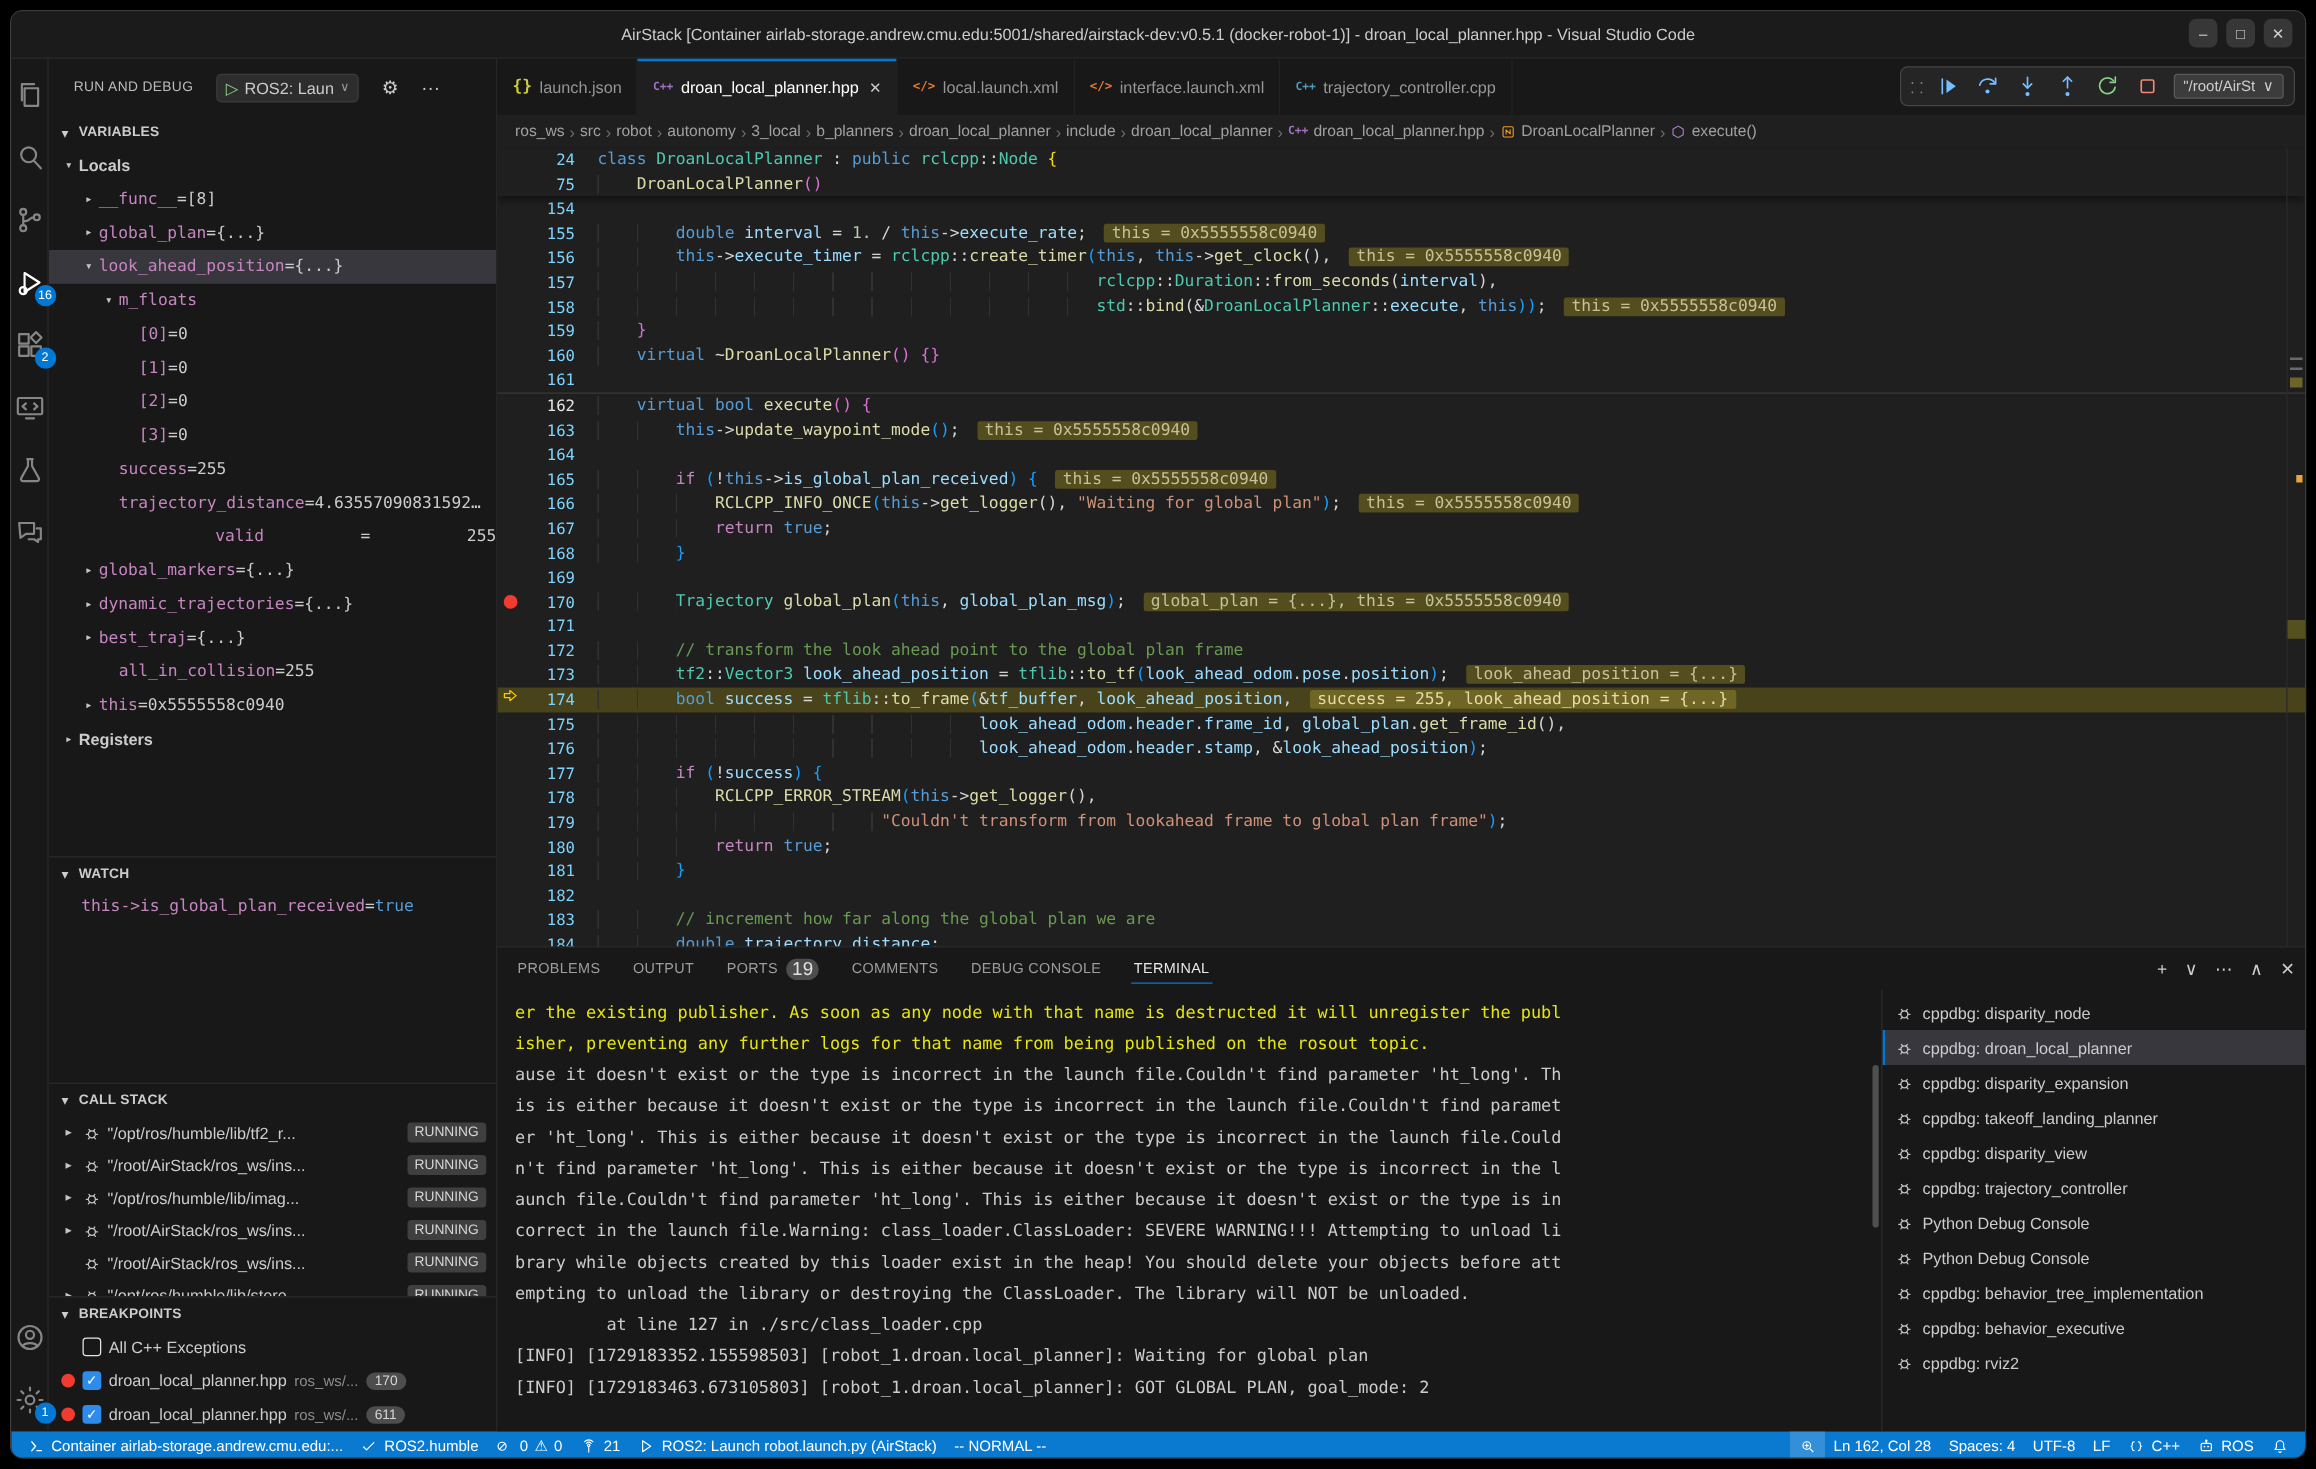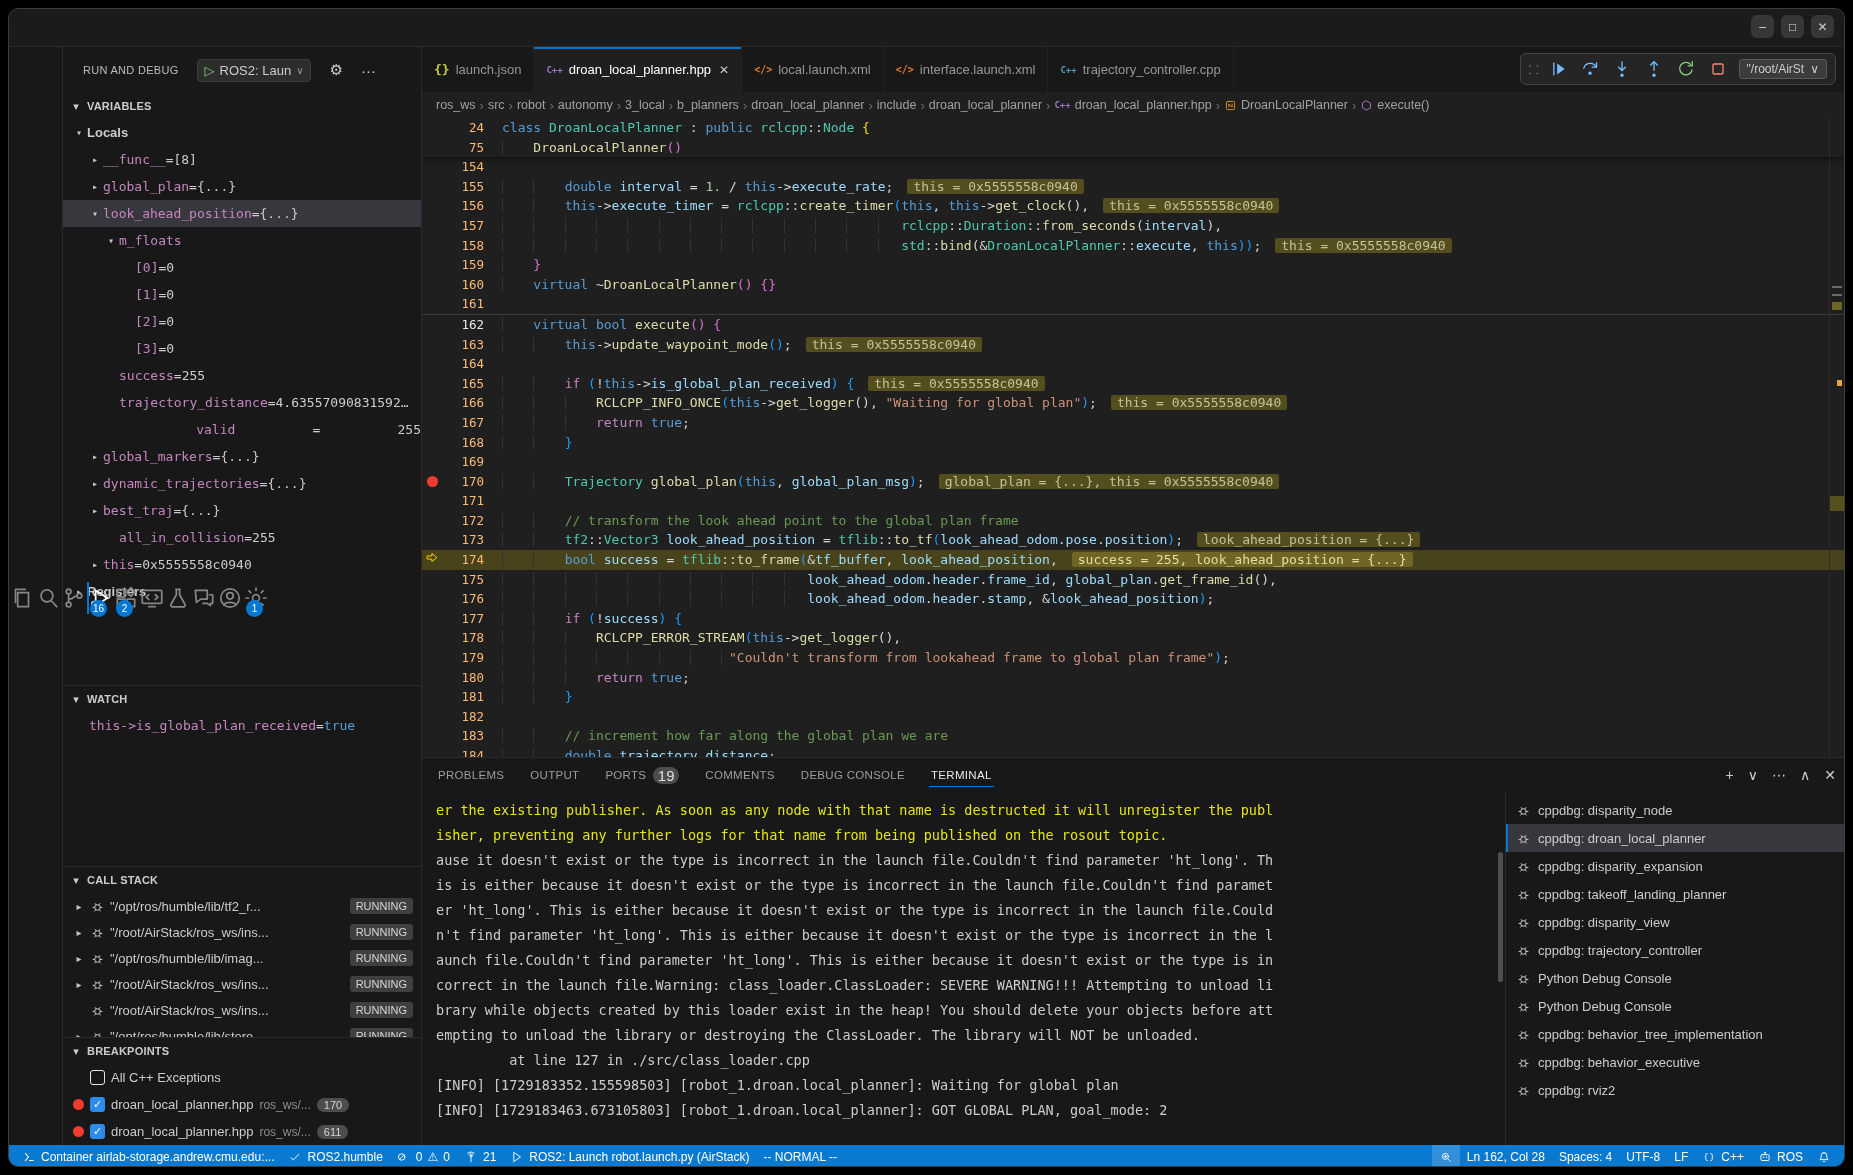--- a/index.html
+++ b/index.html
@@ -8,21 +8,21 @@
     border:1px solid #3c3c3c;border-radius:10px;overflow:hidden;box-sizing:border-box;}
   
   .titlebar{height:37px;background:#1b1b1c;display:flex;align-items:center;position:relative;border-bottom:1px solid #2b2b2b;}
   .titlebar .title{flex:1;text-align:center;color:#cccccc;font-size:13px;white-space:nowrap;overflow:hidden;}
   .win-controls{position:absolute;right:10px;top:6px;display:flex;gap:7px;}
   .win-btn{width:23px;height:23px;border-radius:6px;background:#373737;color:#d4d4d4;font-size:12px;
     display:flex;align-items:center;justify-content:center;cursor:pointer;}
   
   .main{display:flex;height:1098px;}
   
-  .activitybar{width:54px;background:#181818;border-right:1px solid #2b2b2b;display:flex;align-items:center;padding-top:4px;box-sizing:border-box;}
+  .activitybar{width:30px;background:#181818;border-right:1px solid #2b2b2b;display:flex;flex-direction:column;align-items:center;padding-top:4px;box-sizing:border-box;}
   .act-item{width:54px;height:50px;display:flex;align-items:center;justify-content:center;color:#868686;position:relative;cursor:pointer;}
   .act-item.active{color:#ffffff;}
   .act-item.active:before{content:"";position:absolute;left:0;top:9px;bottom:9px;width:2px;background:#0078d4;}
   .act-item svg{width:26px;height:26px;}
   .act-badge{position:absolute;right:6px;bottom:6px;min-width:17px;height:17px;border-radius:9px;background:#0078d4;color:#fff;
     font-size:10px;display:flex;align-items:center;justify-content:center;padding:0 2px;box-sizing:border-box;}
   .act-spacer{flex:1;}
   
   .sidebar{width:358px;background:#181818;border-right:1px solid #2b2b2b;display:flex;flex-direction:column;overflow:hidden;}
   .side-header{height:46px;display:flex;align-items:center;padding:0 8px 0 20px;gap:18px;flex:none;}
@@ -82,21 +82,21 @@
   .db-drop{background:#3c3c3c;border:1px solid #5a5a5a;border-radius:3px;color:#cccccc;font-size:12px;
     padding:2px 7px;display:flex;gap:6px;align-items:center;cursor:pointer;white-space:nowrap;}
   .breadcrumbs{height:26px;display:flex;align-items:center;padding-left:14px;font-size:12.5px;color:#a0a0a0;gap:3px;flex:none;white-space:nowrap;overflow:hidden;}
   .crumb{display:flex;align-items:center;gap:4px;cursor:pointer;}
   .crumb-sep{color:#6e6e6e;font-size:13px;margin:0 1px;}
   .crumb svg{width:13px;height:13px;}
   
   .editor{flex:1;overflow:hidden;position:relative;font-family:"DejaVu Sans Mono",monospace;font-size:13px;line-height:19.6px;}
   .cl{display:flex;height:19.6px;position:relative;}
   .cl .glyph{width:20px;flex:none;display:flex;align-items:center;justify-content:center;}
-  .cl .num{width:42px;flex:none;text-align:right;padding-right:18px;color:#fdba74;font-size:12.5px;}
+  .cl .num{width:42px;flex:none;text-align:right;padding-right:18px;color:#7dd3fc;font-size:12.5px;}
   .cl .num.cur{color:#e6e6e6;}
   .cl .ctext{white-space:pre;color:#d4d4d4;}
   .cl.hl{background:#48431a;}
   .cl.tb{border-top:1px solid #3a3a3a;}
   .sticky{box-shadow:0 3px 6px rgba(0,0,0,.45);position:relative;z-index:3;background:#1f1f1f;}
   .bp-gutter{width:11px;height:11px;border-radius:50%;background:#f13b31;}
   .exec-arrow svg{width:15px;height:15px;}
   .k{color:#569cd6;} .c{color:#c586c0;} .t{color:#4ec9b0;} .f{color:#dcdcaa;} .v{color:#9cdcfe;}
   .n{color:#b5cea8;} .s{color:#ce9178;} .m{color:#6a9955;} .d{color:#d4d4d4;}
   .p1{color:#ffd700;} .p2{color:#da70d6;} .p3{color:#179fff;}
@@ -131,20 +131,21 @@
   .sb-item{display:flex;align-items:center;gap:5px;padding:0 7px;height:100%;cursor:pointer;white-space:nowrap;}
   .sb-item svg{width:14px;height:14px;}
   .sb-item.boxed{background:rgba(255,255,255,.17);}
   svg{stroke:currentColor;fill:none;stroke-width:1.6;stroke-linecap:round;stroke-linejoin:round;}
 </style>
 </head>
 <body>
 
 <div class="window">
   <div class="titlebar">
+    <div class="title">AirStack [Container airlab-storage.andrew.cmu.edu:5001/shared/airstack-dev:v0.5.1 (docker-robot-1)] - droan_local_planner.hpp - Visual Studio Code</div>
     <div class="win-controls">
       <div class="win-btn">–</div>
       <div class="win-btn">□</div>
       <div class="win-btn">✕</div>
     </div>
   </div>
   <div class="main">
     <div class="activitybar" id="activitybar">
         <div class="act-item">
           <svg viewBox="0 0 24 24">

